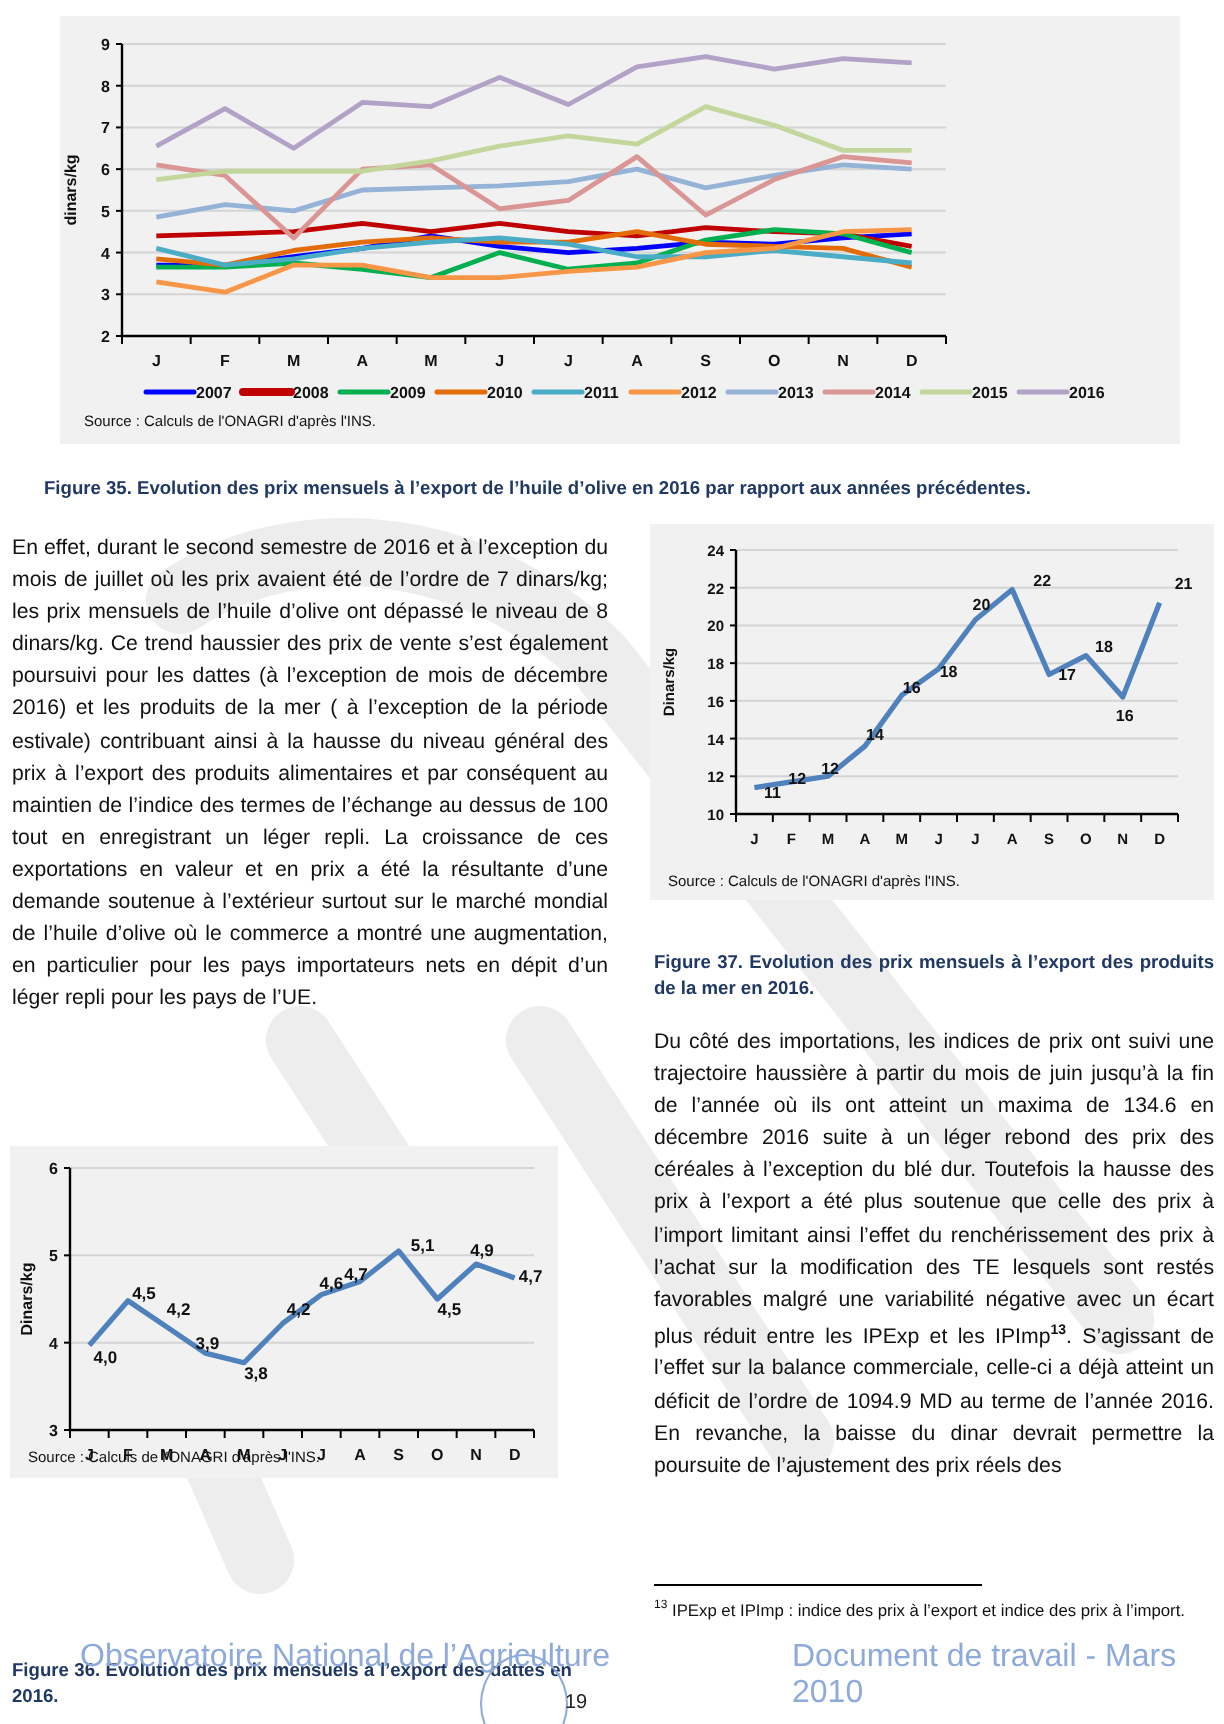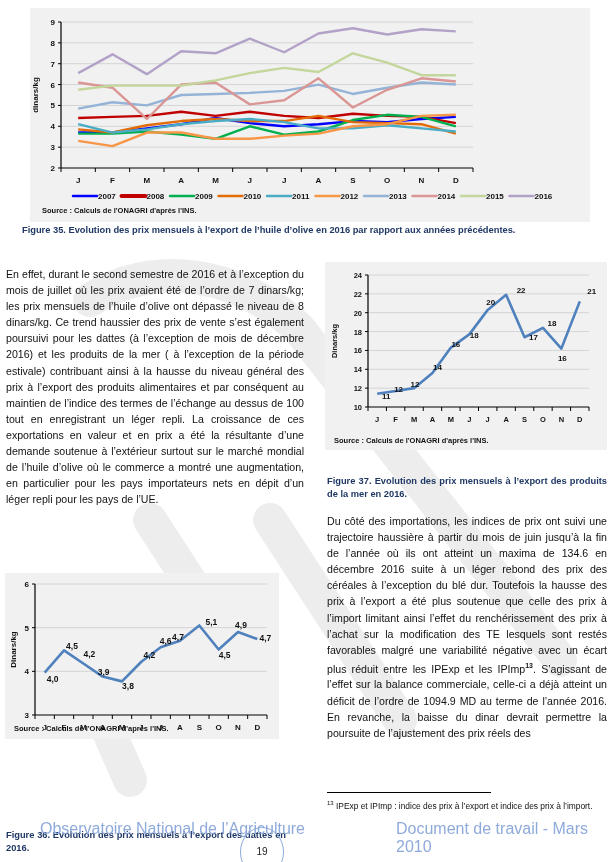--- a/index.html
+++ b/index.html
@@ -1,32 +1,32 @@
 <!DOCTYPE html>
 <html><head>
 <meta charset="utf-8">
 <style>
   html, body { margin: 0; padding: 0; }
   body { width: 612px; height: 862px; background: #ffffff; position: relative; overflow: hidden;
          font-family: "Liberation Sans", sans-serif; color: #111; }
   .watermark { position: absolute; left: 0; top: 0; width: 612px; height: 862px; pointer-events: none; }
   .chart-box { position: absolute; background: #f1f1f1; }
   .chart-box svg { position: absolute; left: 0; top: 0; }
-  .src { position: absolute; font-size: 7.5px; font-weight: bold; color: #111; white-space: nowrap; text-align: right; }
+  .src { position: absolute; font-size: 7.5px; font-weight: normal; color: #111; white-space: nowrap; text-align: right; }
   .caption { position: absolute; font-size: 9.3px; font-weight: bold; color: #1f3864; line-height: 13px; }
   .para { position: absolute; font-size: 10.6px; line-height: 16.1px; text-align: justify; color: #111; }
   .para b { font-weight: normal; }
   .footnote-rule { position: absolute; left: 327px; top: 792px; width: 164px; height: 1px; background: #000; }
   .footnote { position: absolute; left: 327px; top: 797px; width: 280px; font-size: 8.4px; line-height: 12px; color: #111; }
   .footnote sup { font-size: 6px; }
   .footer-left, .footer-right { position: absolute; top: 820px; font-size: 16px; color: #8eaadb; }
   .footer-left { left: 40px; }
   .footer-right { left: 396px; }
   .page-circle { position: absolute; left: 240px; top: 827px; width: 42px; height: 48px; border: 1px solid #8eaadb; border-radius: 50%; }
-  .page-num { position: absolute; left: 240px; top: 846px; width: 44px; text-align: center; font-size: 10px; color: #222; }
+  .page-num { position: absolute; left: 240px; top: 846px; width: 44px; text-align: center; font-size: 10px; color: #222; padding-left: 26px; }
   .axis-text { font-family: "Liberation Sans", sans-serif; font-weight: bold; fill: #111; }
 </style>
 </head>
 <body>
 
 <svg class="watermark" viewBox="0 0 612 862">
   <g fill="none" stroke="#e9e9e9" stroke-width="34" stroke-linecap="round" opacity="0.8">
     <path d="M90 300 C 150 260, 240 270, 300 330 L 560 660"></path>
     <path d="M150 520 L 260 690"></path>
     <path d="M270 520 L 400 720"></path>
@@ -115,21 +115,21 @@
         <line x1="382.5" x2="406.5" y1="188" y2="188" stroke="#d99694" stroke-width="2.5" stroke-linecap="round"></line>
         <text x="407.5" y="191" font-size="8" class="axis-text">2014</text>
         <line x1="431" x2="455" y1="188" y2="188" stroke="#c3d69b" stroke-width="2.5" stroke-linecap="round"></line>
         <text x="456" y="191" font-size="8" class="axis-text">2015</text>
         <line x1="479.5" x2="503.5" y1="188" y2="188" stroke="#b3a2c7" stroke-width="2.5" stroke-linecap="round"></line>
         <text x="504.5" y="191" font-size="8" class="axis-text">2016</text>
       </g>
     </svg>
   <div class="src" style="left:12px;top:198px;">Source : Calculs de l'ONAGRI d'après l'INS.</div>
 </div>
-<div class="caption" style="left:22px;top:224px;width:590px;">Figure 35. Evolution des prix mensuels à l’export de l’huile d’olive en 2016 par rapport aux années précédentes.</div>
+<div class="caption" style="left:22px;top:238px;width:590px;">Figure 35. Evolution des prix mensuels à l’export de l’huile d’olive en 2016 par rapport aux années précédentes.</div>
 
 <div class="para" style="left:6px;top:266px;width:298px;">
   <span>En effet, durant le second semestre de 2016 et à l’exception du mois de juillet où les prix avaient été de l’ordre de 7 dinars/kg; </span><b>les prix mensuels</b><span> de l’huile d’olive ont dépassé le niveau de 8 dinars/kg. Ce trend haussier des prix de vente s’est également poursuivi pour les dattes (à l’exception de mois de décembre 2016) et les produits de la mer ( à l’exception de la période estivale) contribuant ainsi à la hausse du niveau général des prix à l’export des produits alimentaires et par conséquent au maintien de l’indice des termes de l’échange au dessus de 100 tout en enregistrant un léger repli. La croissance de ces exportations en valeur et en prix  a été la résultante d’une demande soutenue à l’extérieur surtout sur le marché mondial de l’huile d’olive où le commerce a montré une augmentation, en particulier pour les pays importateurs nets en dépit d’un léger repli pour les pays de l’UE.</span>
 </div>
 
 <div class="chart-box" style="left:5px;top:573px;width:274px;height:166px;">
   <svg id="fig36-svg" width="274" height="166">
       <line x1="27" x2="30" y1="142" y2="142" stroke="#000" stroke-width="1"></line>
       <text x="24" y="145" text-anchor="end" font-size="8" class="axis-text">3</text>
       <line x1="30" x2="262" y1="98.33333333333334" y2="98.33333333333334" stroke="#d4d4d4" stroke-width="1"></line>

